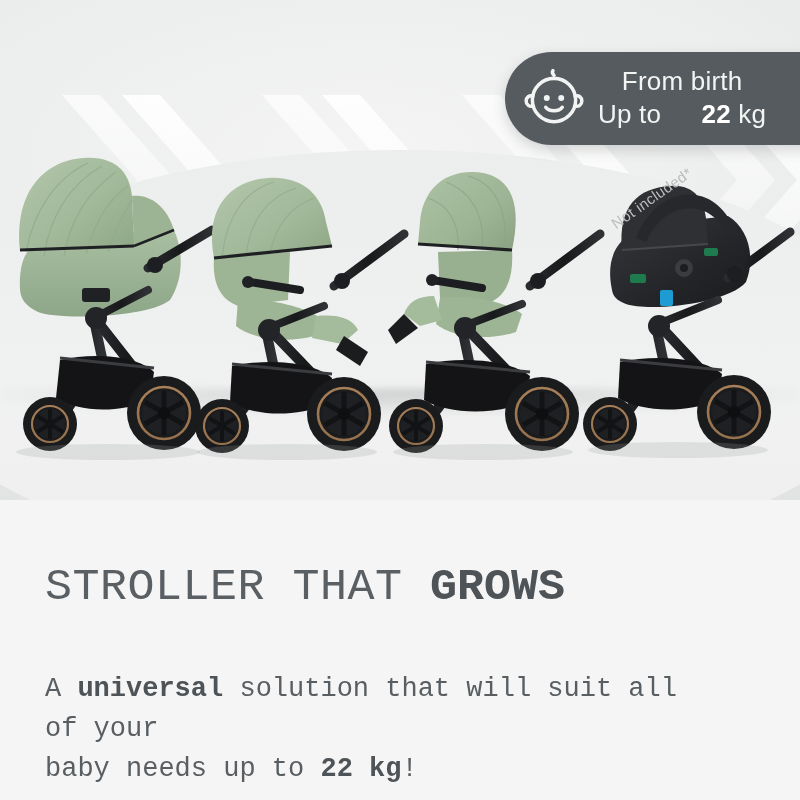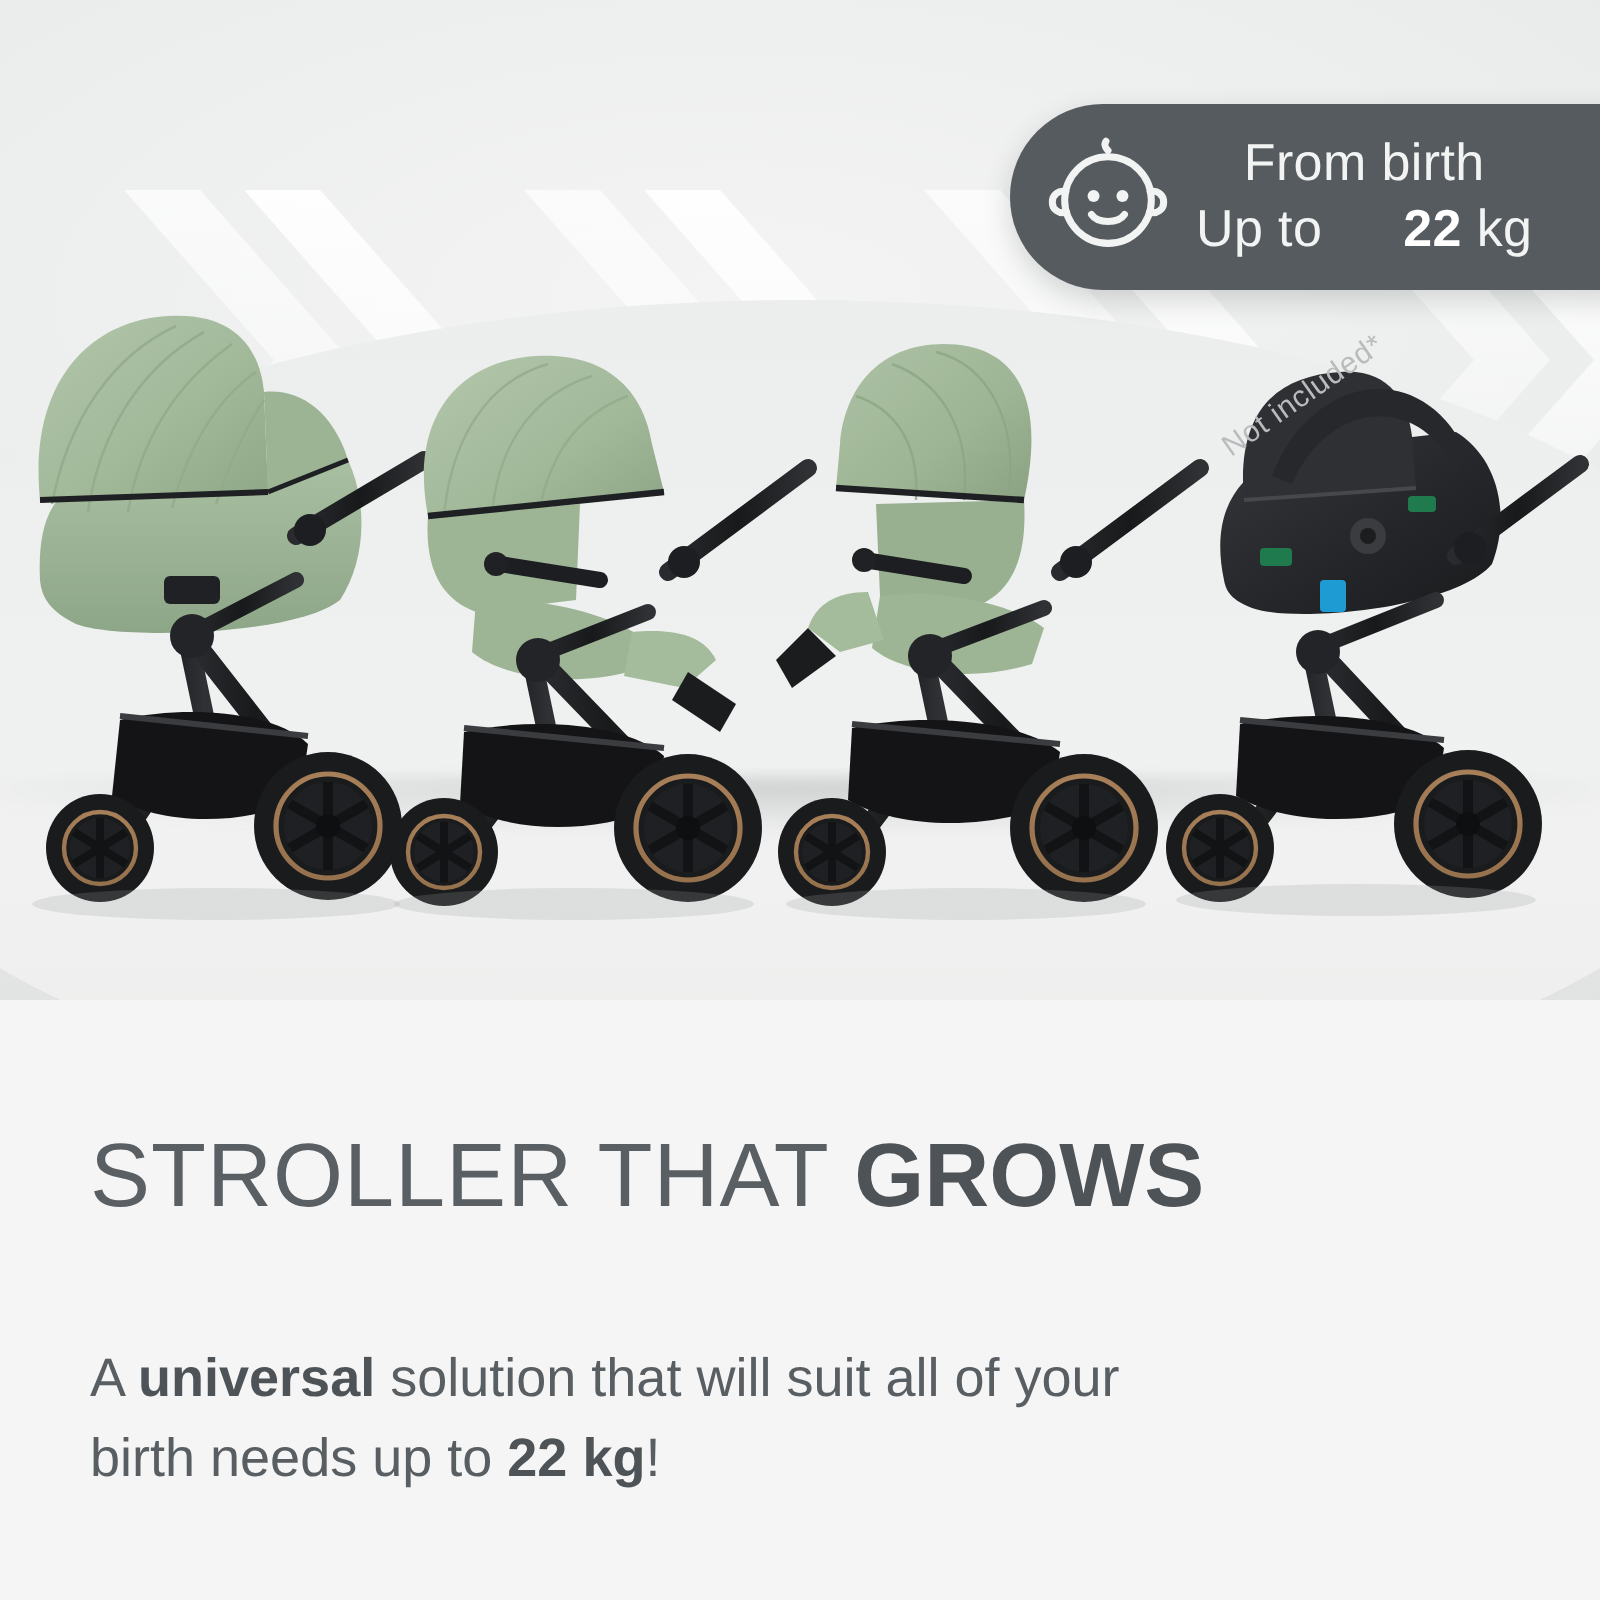--- a/index.html
+++ b/index.html
@@ -60,21 +60,21 @@
     color:#b9bcbc; font-size:15px; font-weight:400; letter-spacing:.4px;
     white-space:nowrap; pointer-events:none;
   }
   .stroller { position:absolute; top:0; width:220px; height:470px; }
   .s1 { left:-2px; }
   .s2 { left:192px; }
   .s3 { left:388px; }
   .s4 { left:578px; }
 
   
-  .textblock { position:absolute; left:0; top:500px; width:748px; height:300px; background:#f5f5f5; }
+  .textblock { position:absolute; left:0; top:500px; width:748px; height:300px; background:#f5f5f5;font-family:Liberation Mono, monospace; }
   .headline {
     position:absolute; left:45px; top:62px;
     font-size:45px; line-height:52px; font-weight:300; letter-spacing:.5px;
     color:#5a5f63; white-space:nowrap;
   }
   .headline b { font-weight:700; color:#4e5357; letter-spacing:0; }
   .subcopy {
     position:absolute; left:45px; top:136px; width:680px;
     font-size:27px; line-height:40px; font-weight:300; color:#585e62;margin-top:33px;
   }
@@ -392,16 +392,16 @@
         <div>From birth</div>
         <div>
           <span>Up to </span><b>22</b><span> kg</span>
         </div>
       </div>
     </div>
   </div>
 
   <div class="textblock">
     <div class="headline"><span>STROLLER THAT </span><b>GROWS</b></div>
-    <div class="subcopy"><span>A </span><b>universal</b><span> solution that will suit all of your</span><br><span>birth needs up to </span><b>22 kg</b><span>!</span></div>
+    <div class="subcopy"><span>A </span><b>universal</b><span> solution that will suit all of your</span><br><span>baby needs up to </span><b>22 kg</b><span>!</span></div>
   </div>
 
 </div>
 
 </body></html>

